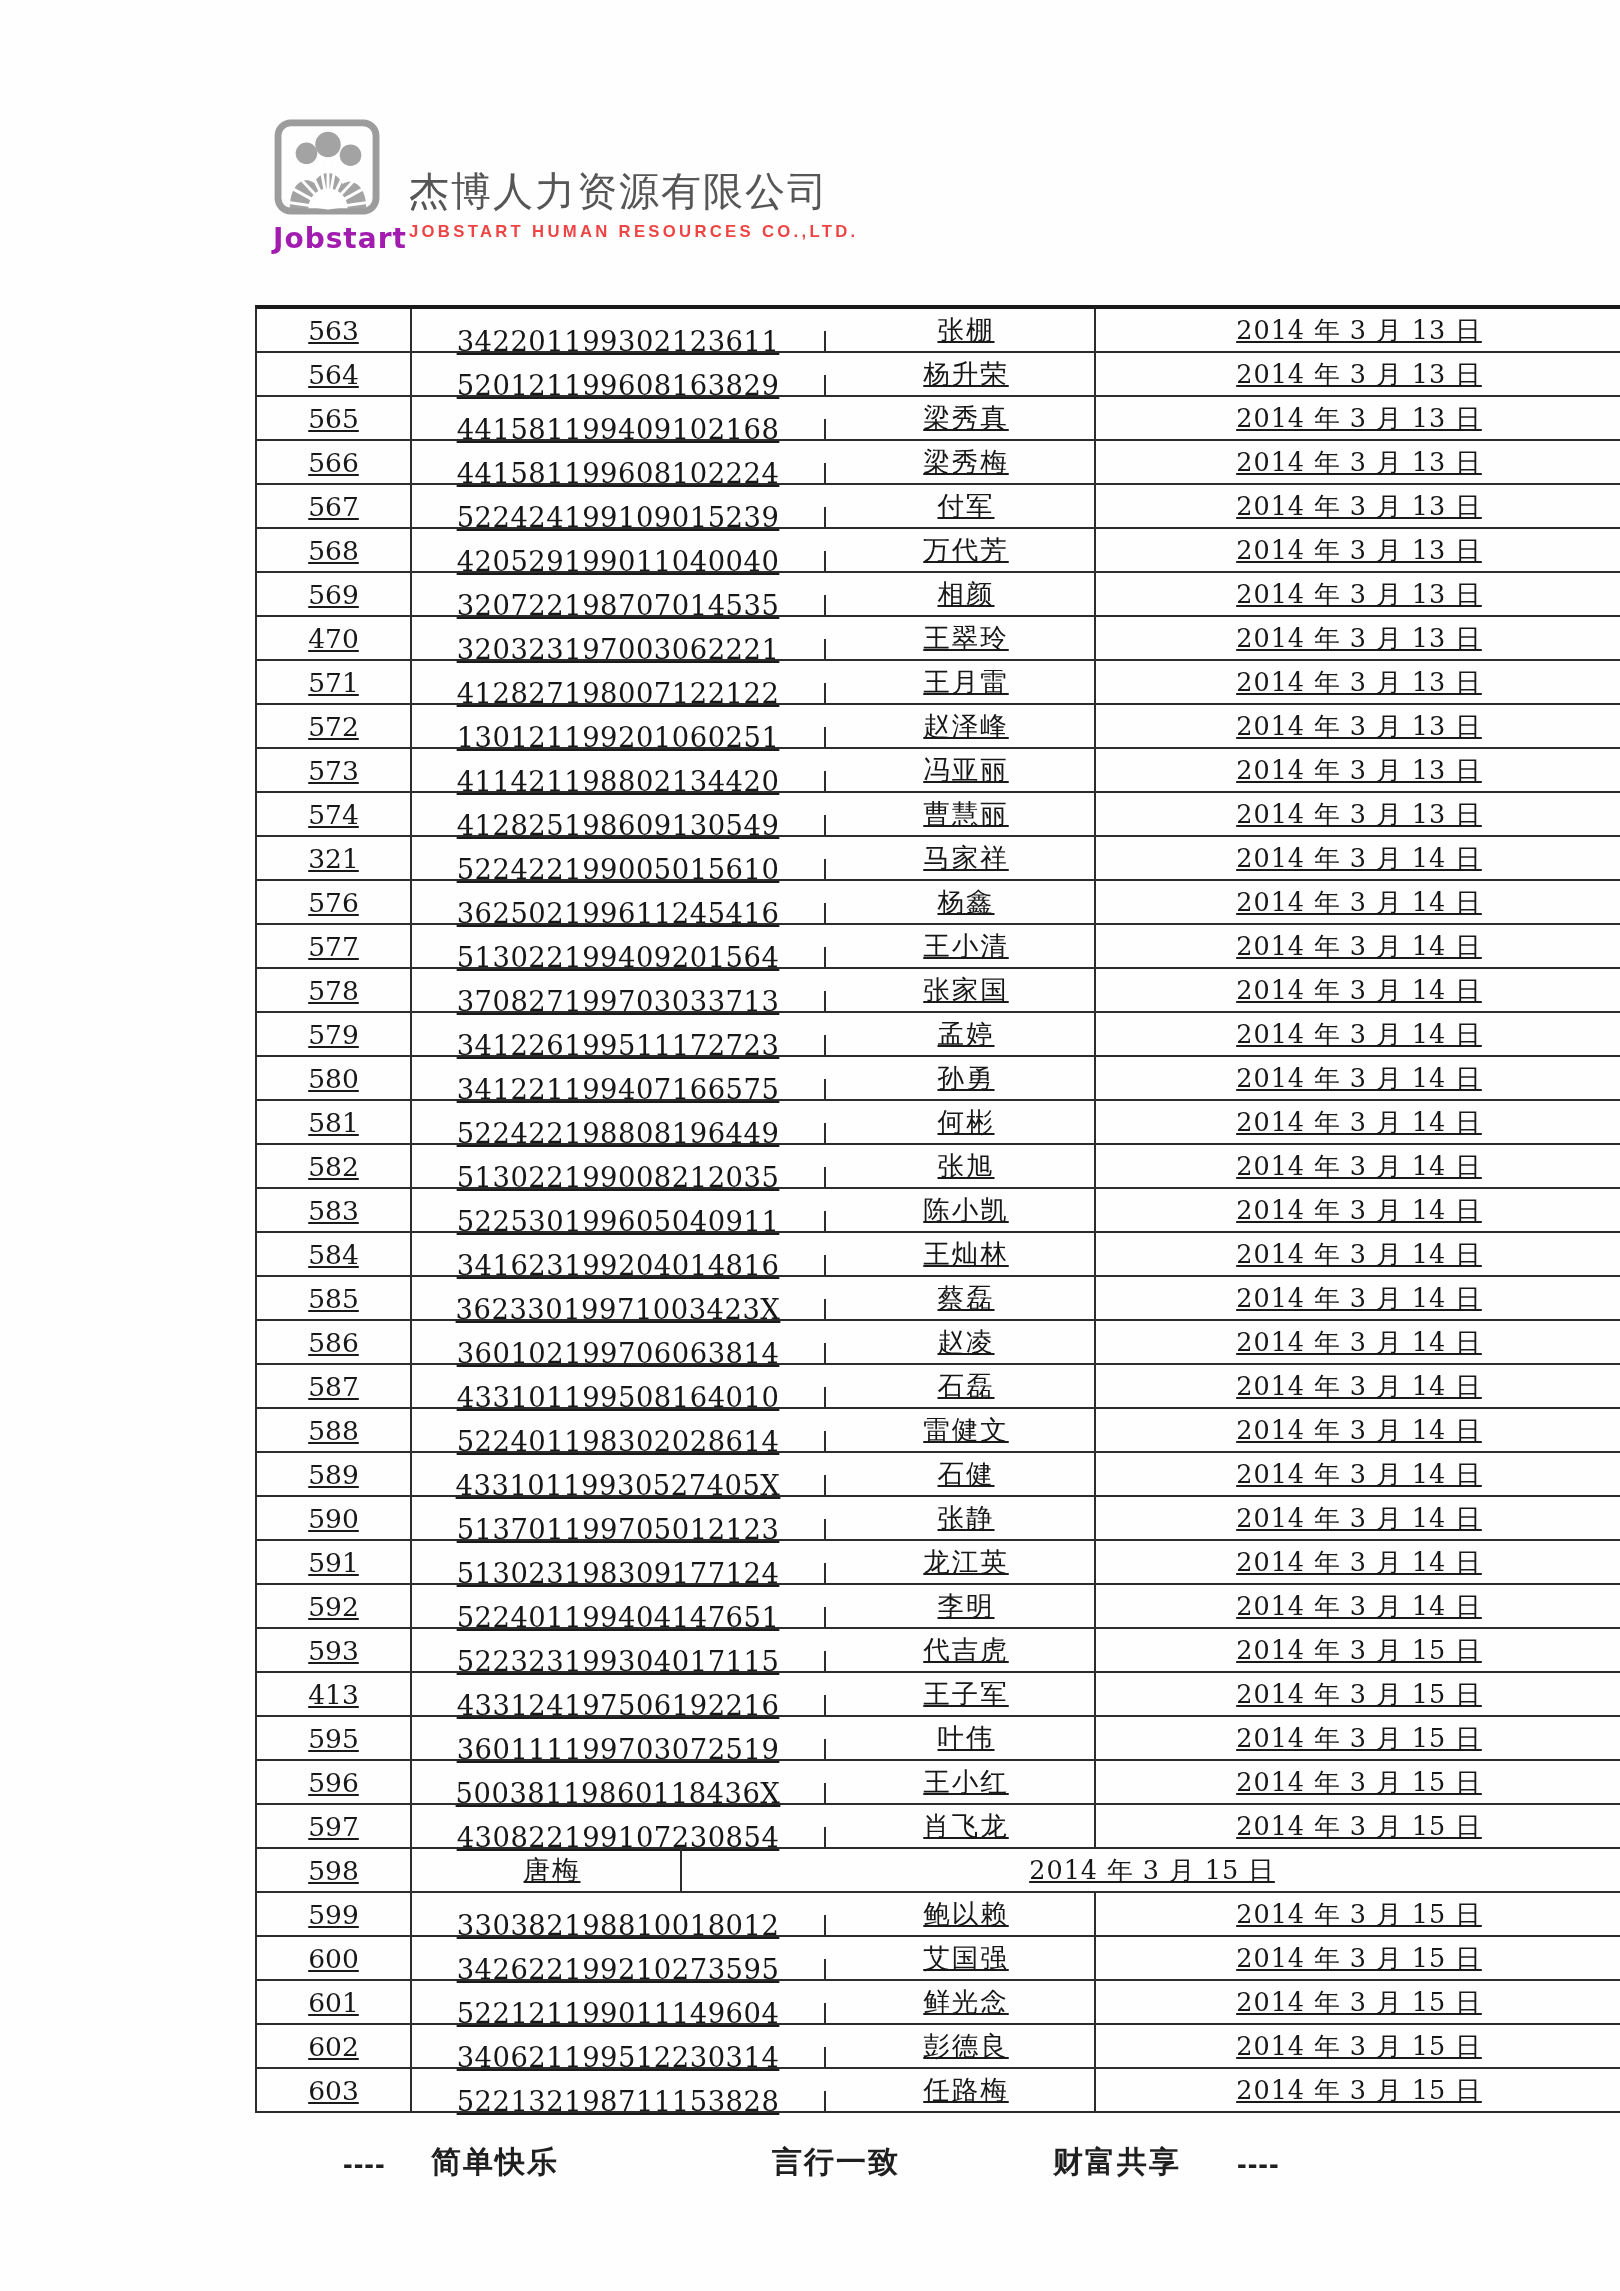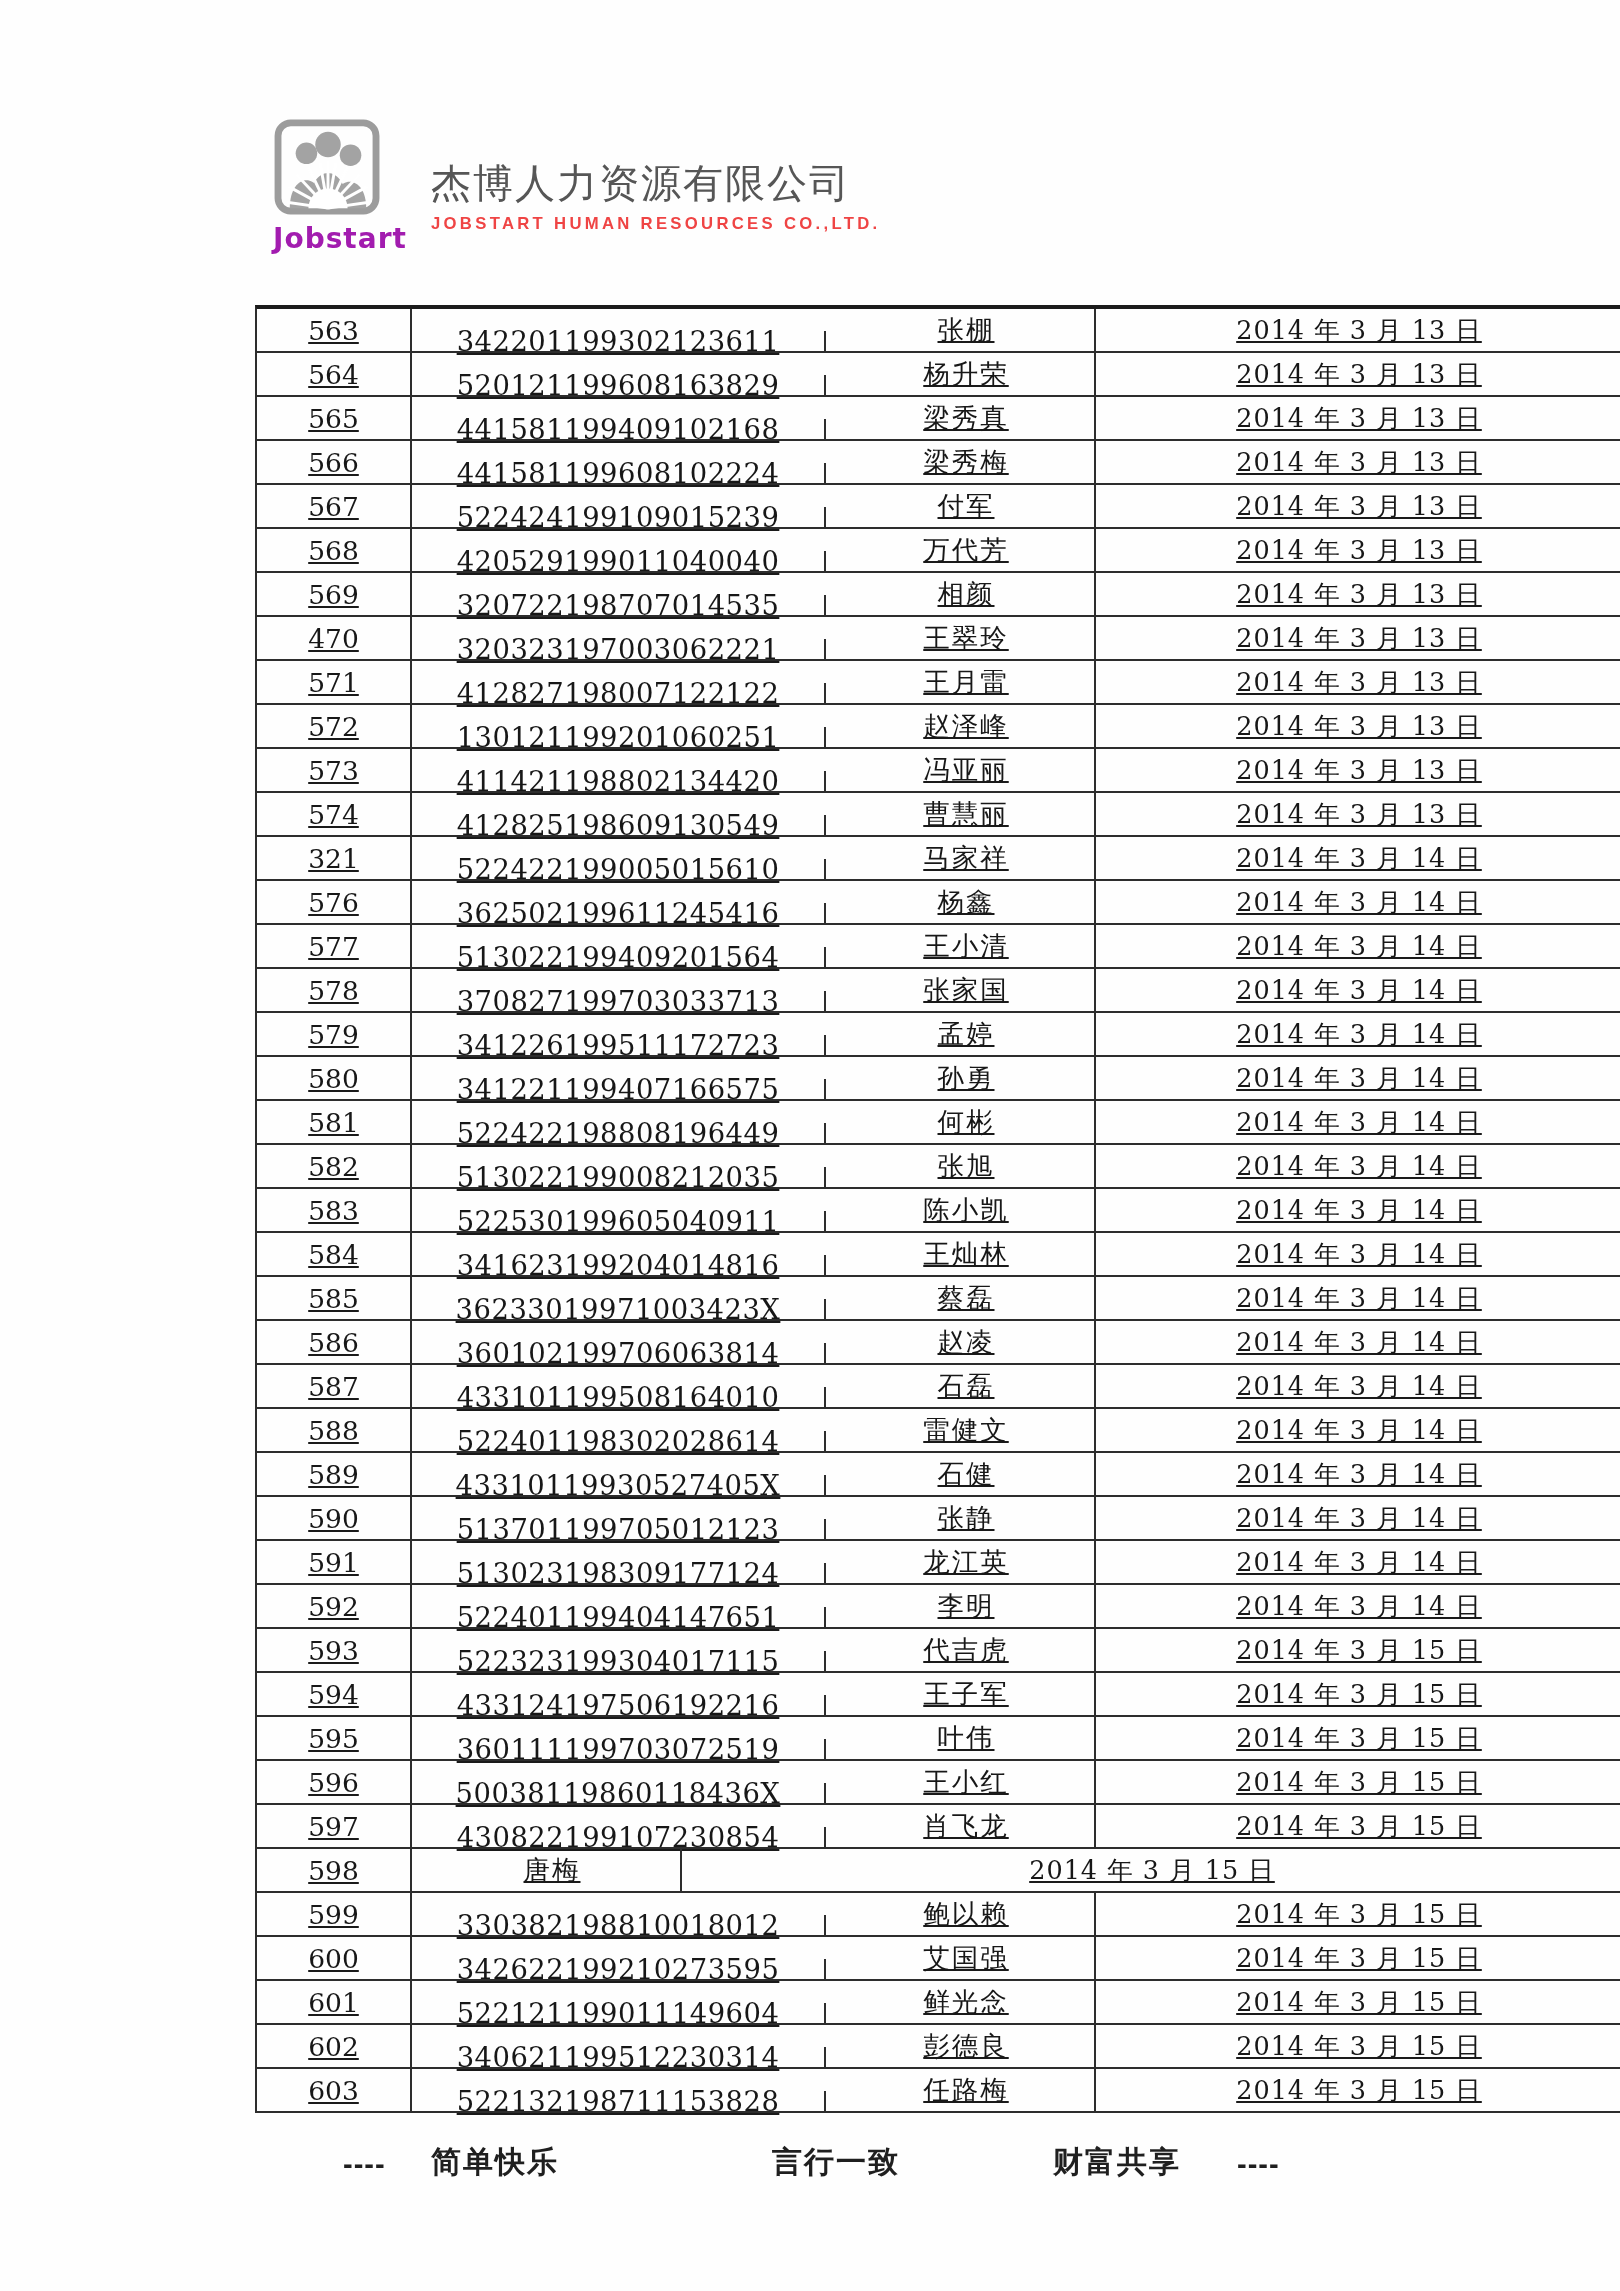--- a/index.html
+++ b/index.html
@@ -14,21 +14,21 @@
   .page{position:absolute;inset:0;background:#fefefe;}
 
   
   .logo-wrap{position:absolute;left:273px;top:118px;width:112px;}
   .logo-icon{display:block;}
   .brand{
     margin-top:5.9px;text-align:center;
     font-family:"DejaVu Sans", sans-serif;
     font-weight:bold;font-size:28px;color:#a21caf;letter-spacing:1px;
   }
-  .company{position:absolute;left:409px;top:161px;margin-left:22px;}
+  .company{position:absolute;left:409px;top:169px;}
   .company-cn{
     font-size:40px;line-height:1.1;color:#565656;letter-spacing:2px;
     font-family:"Liberation Sans", sans-serif;
   }
   .company-en{
     margin-top:8.8px;font-size:16.7px;color:#ef4444;letter-spacing:3.3px;
     font-family:"Liberation Sans", sans-serif;font-weight:600;
   }
 
   
@@ -287,21 +287,21 @@
         <div class="cell c-name">李明</div>
         <div class="cell c-date">2014 年 3 月 14 日</div>
       </div>
       <div class="t-row">
         <div class="cell c-no">593</div>
         <div class="cell c-id">522323199304017115</div>
         <div class="cell c-name">代吉虎</div>
         <div class="cell c-date">2014 年 3 月 15 日</div>
       </div>
       <div class="t-row">
-        <div class="cell c-no">594</div>
+        <div class="cell c-no">413</div>
         <div class="cell c-id">433124197506192216</div>
         <div class="cell c-name">王子军</div>
         <div class="cell c-date">2014 年 3 月 15 日</div>
       </div>
       <div class="t-row">
         <div class="cell c-no">595</div>
         <div class="cell c-id">360111199703072519</div>
         <div class="cell c-name">叶伟</div>
         <div class="cell c-date">2014 年 3 月 15 日</div>
       </div>

